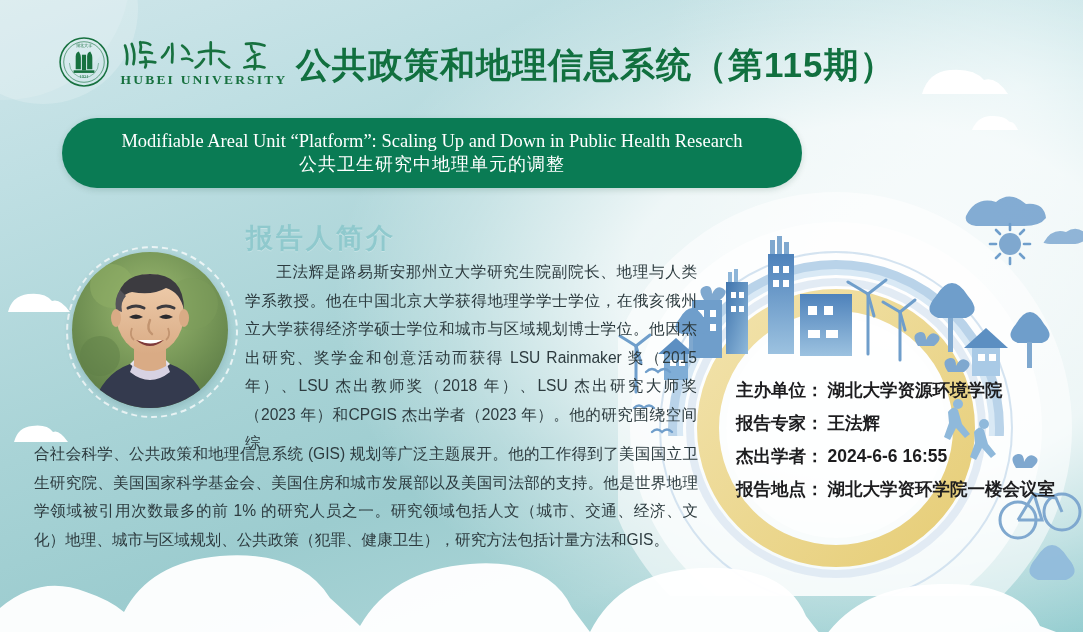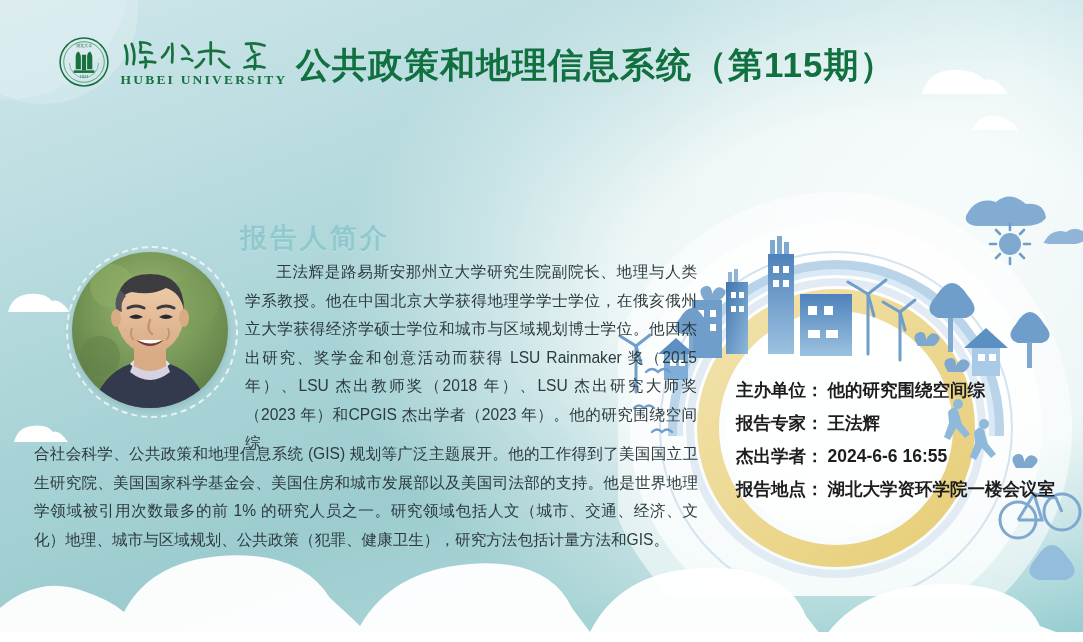--- a/index.html
+++ b/index.html
@@ -58,21 +58,21 @@
   .banner-en{
     font-family:"Liberation Serif","DejaVu Serif",serif;
     color:#ffffff;font-size:18.5px;line-height:1.2;white-space:nowrap;
   }
   .banner-cn{
     font-family:"Liberation Serif","DejaVu Serif",serif;
     color:#ffffff;font-size:18px;line-height:1.35;letter-spacing:1px;white-space:nowrap;
   }
   
   .intro-heading{
-    position:absolute;left:240px;top:220px;
+    position:absolute;left:246px;top:220px;
     font-size:27px;font-weight:bold;color:#8fc9cd;letter-spacing:3px;
     text-shadow:0 1px 0 rgba(255,255,255,0.25);
   }
   .portrait-wrap{position:absolute;left:72px;top:252px;width:168px;height:168px;}
   .portrait-ring{
     position:absolute;left:-6px;top:-6px;width:168px;height:168px;border-radius:50%;
     border:2px dashed rgba(255,255,255,0.75);
   }
   .portrait{
     position:absolute;left:0;top:0;width:156px;height:156px;border-radius:50%;
@@ -147,20 +147,24 @@
             <path d="M150 8 q12 -2 22 2 M156 8 q0 8 4 10 M166 20 q-8 2 -14 8"></path>
             <path d="M160 22 q2 10 0 16 M148 36 q12 -3 24 0"></path>
           </g>
         </svg>
         <div class="logo-en">HUBEI UNIVERSITY</div>
       </div>
     </div>
     <div class="main-title">公共政策和地理信息系统（第115期）</div>
   </div>
 
+  <div class="banner">
+    <div class="banner-en">Modifiable Areal Unit “Platform”: Scaling Up and Down in Public Health Research</div>
+    <div class="banner-cn">公共卫生研究中地理单元的调整</div>
+  </div>
 
   <svg class="eco" viewBox="0 0 465 420">
     <defs>
       <linearGradient id="bld" x1="0" y1="0" x2="0" y2="1">
         <stop offset="0%" stop-color="#4e82bb"></stop>
         <stop offset="100%" stop-color="#9cc2e0"></stop>
       </linearGradient>
       <linearGradient id="bld2" x1="0" y1="0" x2="1" y2="1">
         <stop offset="0%" stop-color="#3f74ad"></stop>
         <stop offset="100%" stop-color="#8fb9db"></stop>
@@ -369,21 +373,21 @@
       </svg>
     </div>
   </div>
 
   <div class="bio">王法辉是路易斯安那州立大学研究生院副院长、地理与人类学系教授。他在中国北京大学获得地理学学士学位，在俄亥俄州立大学获得经济学硕士学位和城市与区域规划博士学位。他因杰出研究、奖学金和创意活动而获得 LSU Rainmaker 奖（2015 年）、LSU 杰出教师奖（2018 年）、LSU 杰出研究大师奖（2023 年）和CPGIS 杰出学者（2023 年）。他的研究围绕空间综</div>
   <div class="bio-wide">合社会科学、公共政策和地理信息系统 (GIS) 规划等广泛主题展开。他的工作得到了美国国立卫生研究院、美国国家科学基金会、美国住房和城市发展部以及美国司法部的支持。他是世界地理学领域被引用次数最多的前 1% 的研究人员之一。研究领域包括人文（城市、交通、经济、文化）地理、城市与区域规划、公共政策（犯罪、健康卫生），研究方法包括计量方法和GIS。</div>
 
   <div class="details">
     <div class="detail-row">
       <span class="detail-label">主办单位：</span>
-      <span class="detail-value">他的研究围绕空间综</span>
+      <span class="detail-value">湖北大学资源环境学院</span>
     </div>
     <div class="detail-row">
       <span class="detail-label">报告专家：</span>
       <span class="detail-value">王法辉</span>
     </div>
     <div class="detail-row">
       <span class="detail-label">杰出学者：</span>
       <span class="detail-value">2024-6-6 16:55</span>
     </div>
     <div class="detail-row">

